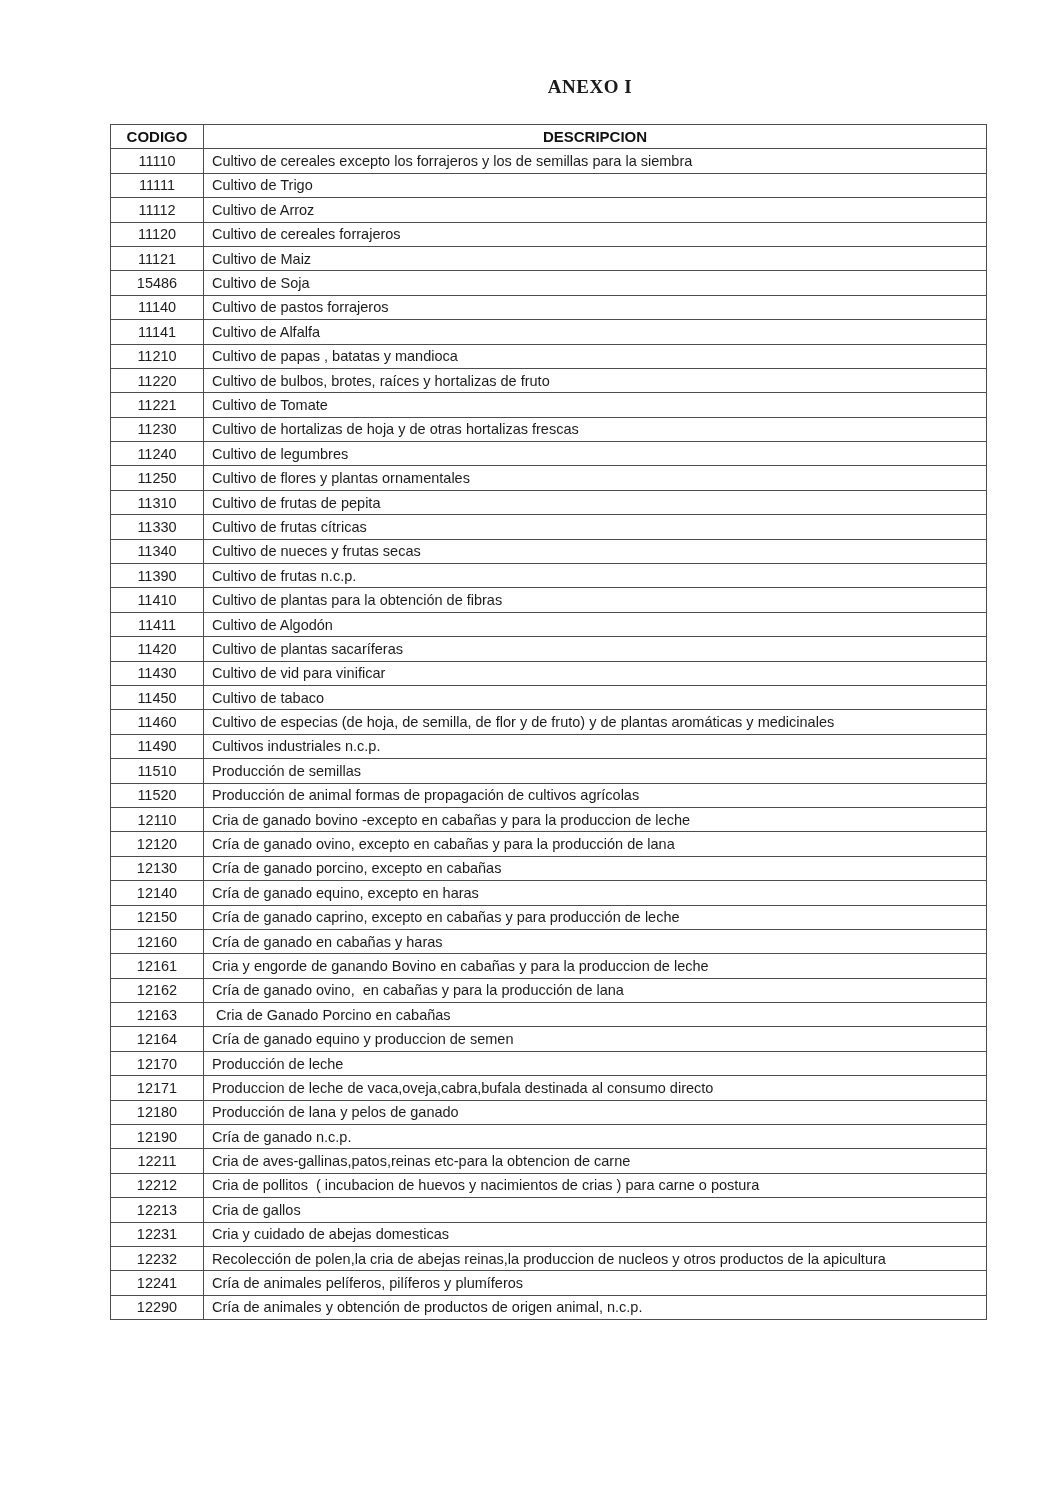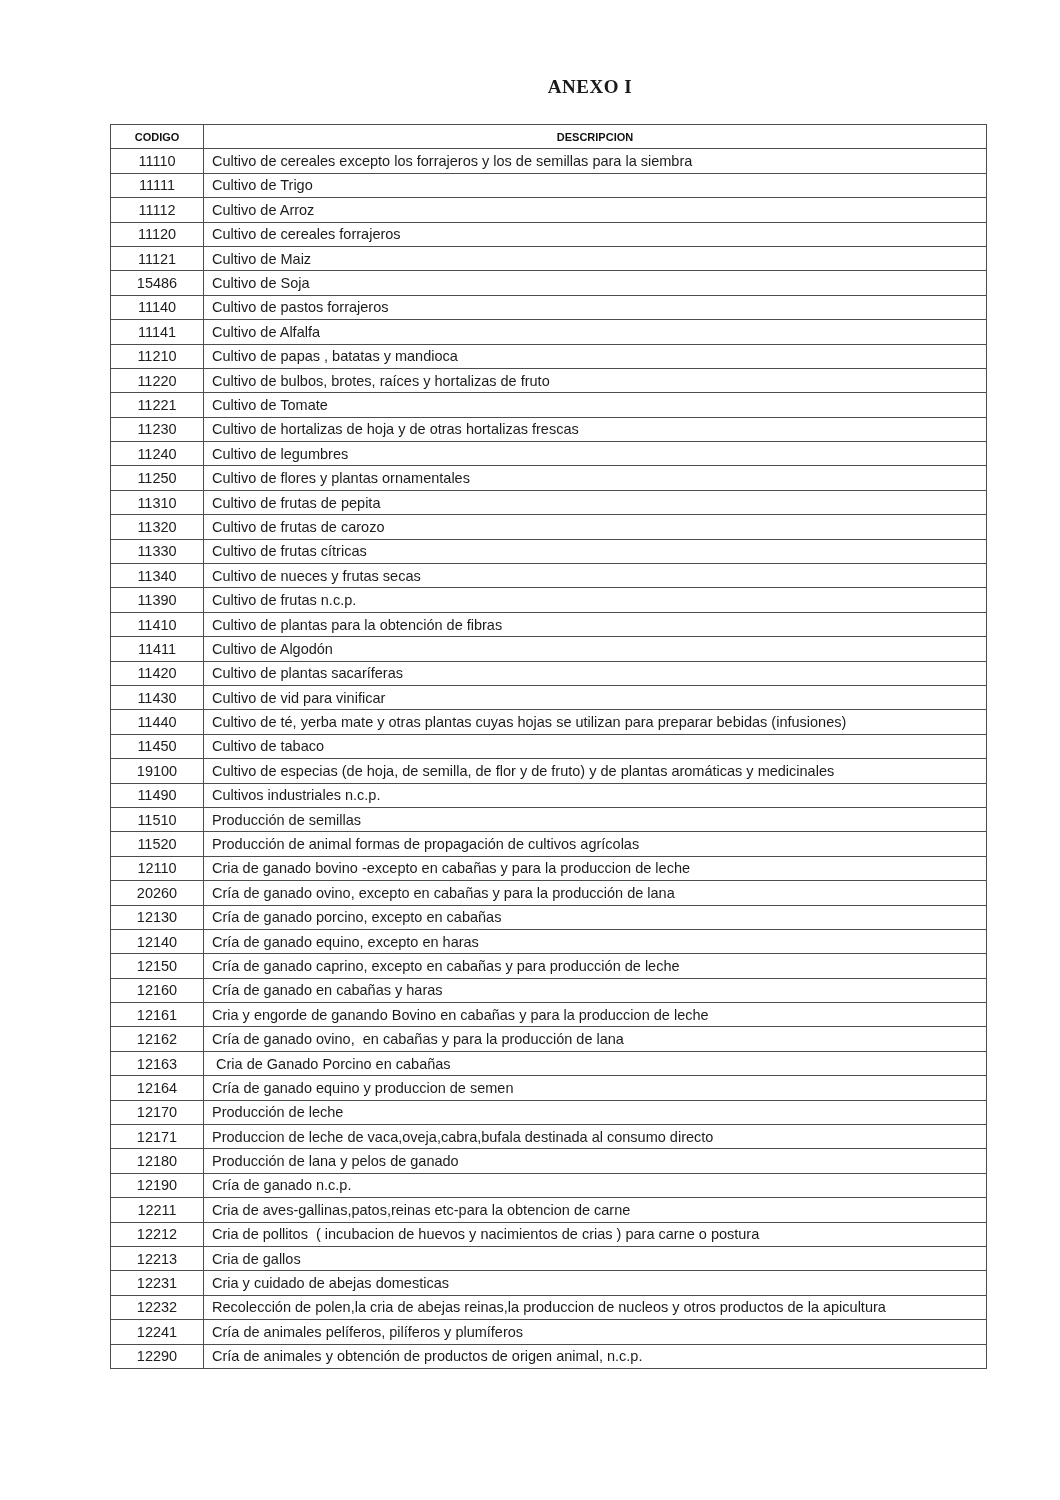--- a/index.html
+++ b/index.html
@@ -44,21 +44,21 @@
     padding: 0 8px;
     font-family: "Liberation Sans", sans-serif;
     font-size: 14.5px;
     color: #1c1c1c;
     vertical-align: middle;
     overflow: hidden;
     box-sizing: border-box;
   }
   table.doc-table th {
     font-weight: bold;
-    font-size: 11px;
+    font-size: 15px;
     text-align: center;
     color: #111111;
   }
   td.code-cell {
     text-align: center;
     white-space: nowrap;
   }
   td.desc-cell {
     text-align: left;
     white-space: pre;
@@ -136,24 +136,20 @@
         </tr>
         <tr>
           <td class="code-cell">11250</td>
           <td class="desc-cell">Cultivo de flores y plantas ornamentales</td>
         </tr>
         <tr>
           <td class="code-cell">11310</td>
           <td class="desc-cell">Cultivo de frutas de pepita</td>
         </tr>
         <tr>
-          <td class="code-cell">11320</td>
-          <td class="desc-cell">Cultivo de frutas de carozo</td>
-        </tr>
-        <tr>
           <td class="code-cell">11330</td>
           <td class="desc-cell">Cultivo de frutas cítricas</td>
         </tr>
         <tr>
           <td class="code-cell">11340</td>
           <td class="desc-cell">Cultivo de nueces y frutas secas</td>
         </tr>
         <tr>
           <td class="code-cell">11390</td>
           <td class="desc-cell">Cultivo de frutas n.c.p.</td>
@@ -168,49 +164,45 @@
         </tr>
         <tr>
           <td class="code-cell">11420</td>
           <td class="desc-cell">Cultivo de plantas sacaríferas</td>
         </tr>
         <tr>
           <td class="code-cell">11430</td>
           <td class="desc-cell">Cultivo de vid para vinificar</td>
         </tr>
         <tr>
-          <td class="code-cell">11440</td>
-          <td class="desc-cell">Cultivo de té, yerba mate y otras plantas cuyas hojas se utilizan para preparar bebidas (infusiones)</td>
-        </tr>
-        <tr>
           <td class="code-cell">11450</td>
           <td class="desc-cell">Cultivo de tabaco</td>
         </tr>
         <tr>
-          <td class="code-cell">19100</td>
+          <td class="code-cell">11460</td>
           <td class="desc-cell">Cultivo de especias (de hoja, de semilla, de flor y de fruto) y de plantas aromáticas y medicinales</td>
         </tr>
         <tr>
           <td class="code-cell">11490</td>
           <td class="desc-cell">Cultivos industriales n.c.p.</td>
         </tr>
         <tr>
           <td class="code-cell">11510</td>
           <td class="desc-cell">Producción de semillas</td>
         </tr>
         <tr>
           <td class="code-cell">11520</td>
           <td class="desc-cell">Producción de animal formas de propagación de cultivos agrícolas</td>
         </tr>
         <tr>
           <td class="code-cell">12110</td>
           <td class="desc-cell">Cria de ganado bovino -excepto en cabañas y para la produccion de leche</td>
         </tr>
         <tr>
-          <td class="code-cell">20260</td>
+          <td class="code-cell">12120</td>
           <td class="desc-cell">Cría de ganado ovino, excepto en cabañas y para la producción de lana</td>
         </tr>
         <tr>
           <td class="code-cell">12130</td>
           <td class="desc-cell">Cría de ganado porcino, excepto en cabañas</td>
         </tr>
         <tr>
           <td class="code-cell">12140</td>
           <td class="desc-cell">Cría de ganado equino, excepto en haras</td>
         </tr>

